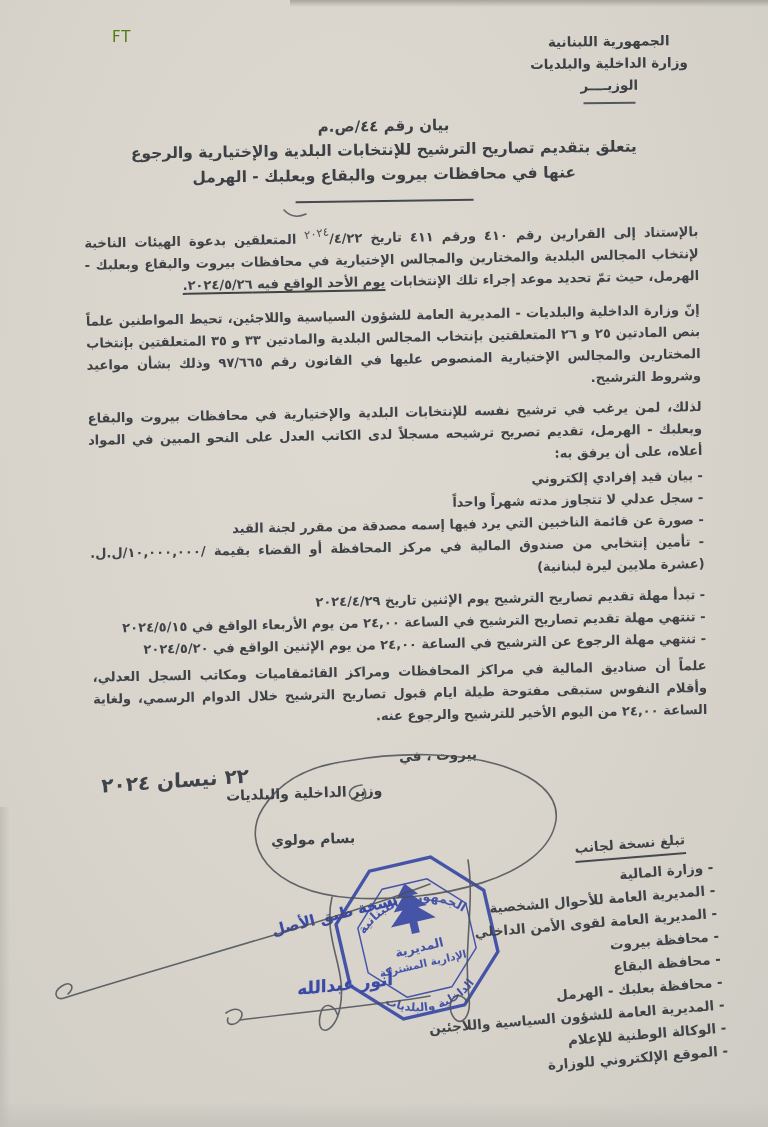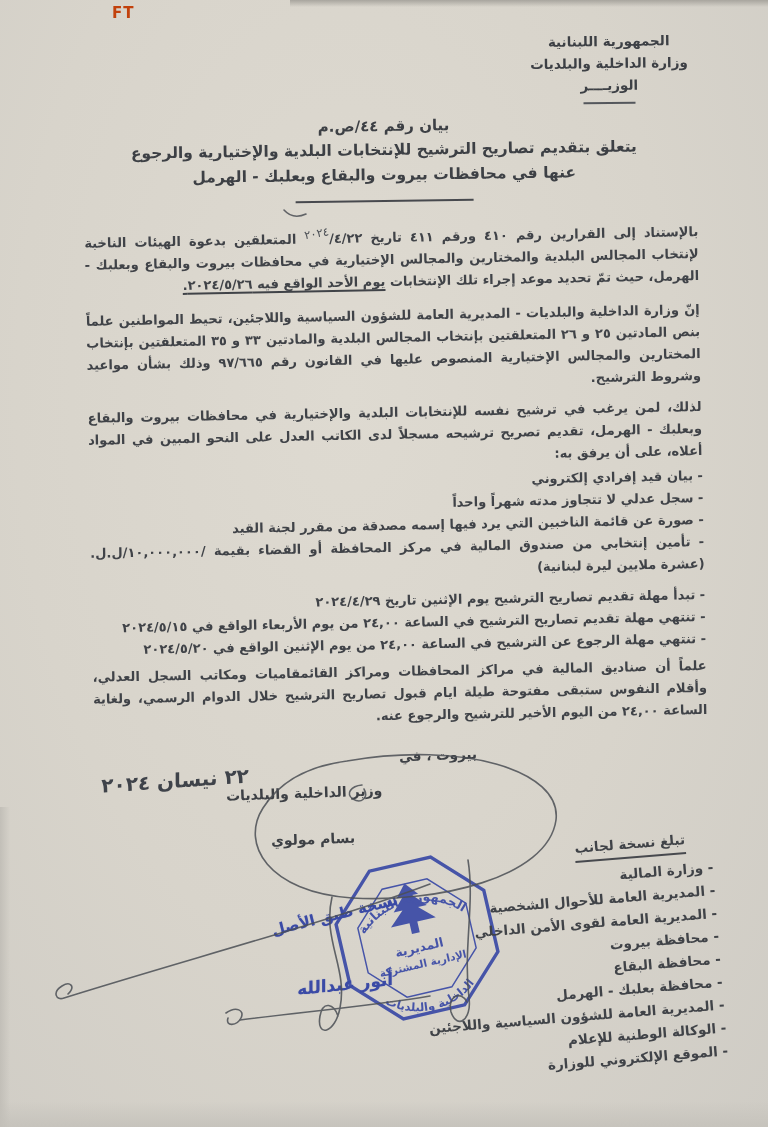--- a/index.html
+++ b/index.html
@@ -9,22 +9,22 @@
     background:radial-gradient(ellipse at 45% 35%, #dedad1 0%, #d8d4cb 55%, #cfccc5 100%);
     color:#3d4045;
   }
   .edge-top{position:absolute;top:0;left:290px;right:0;height:7px;
     background:linear-gradient(#a8a59e,rgba(168,165,158,0));}
   .edge-bottom{position:absolute;bottom:0;left:0;right:0;height:26px;
     background:linear-gradient(rgba(198,195,188,0),#c6c3bc);}
   .edge-left{position:absolute;bottom:0;left:0;width:10px;height:320px;
     background:linear-gradient(90deg,#c2bfb8,rgba(194,191,184,0));}
 
-  .mark-ft{position:absolute;left:112px;top:4px;font-weight:700;font-size:15px;
-    letter-spacing:1px;color:#c2410c;}
+  .mark-ft{position:absolute;left:112px;top:28px;font-weight:400;font-size:15px;
+    letter-spacing:1px;color:#4d7c0f;}
 
   .letterhead{position:absolute;top:30px;right:44px;width:230px;text-align:center;
     font-weight:700;font-size:13.5px;line-height:22px;transform:rotate(-0.8deg);}
   .letterhead .rule{width:52px;height:2px;background:#54575c;margin:6px auto 0;}
 
   .doc-title{position:absolute;top:114px;left:64px;width:640px;text-align:center;
     font-weight:700;transform:rotate(-0.8deg);}
   .doc-title .t1{font-size:15px;line-height:24px;}
   .doc-title .t2{font-size:15.5px;line-height:25px;}
   .doc-title .rule{width:178px;height:2px;background:#47494e;margin:12px auto 0;}

